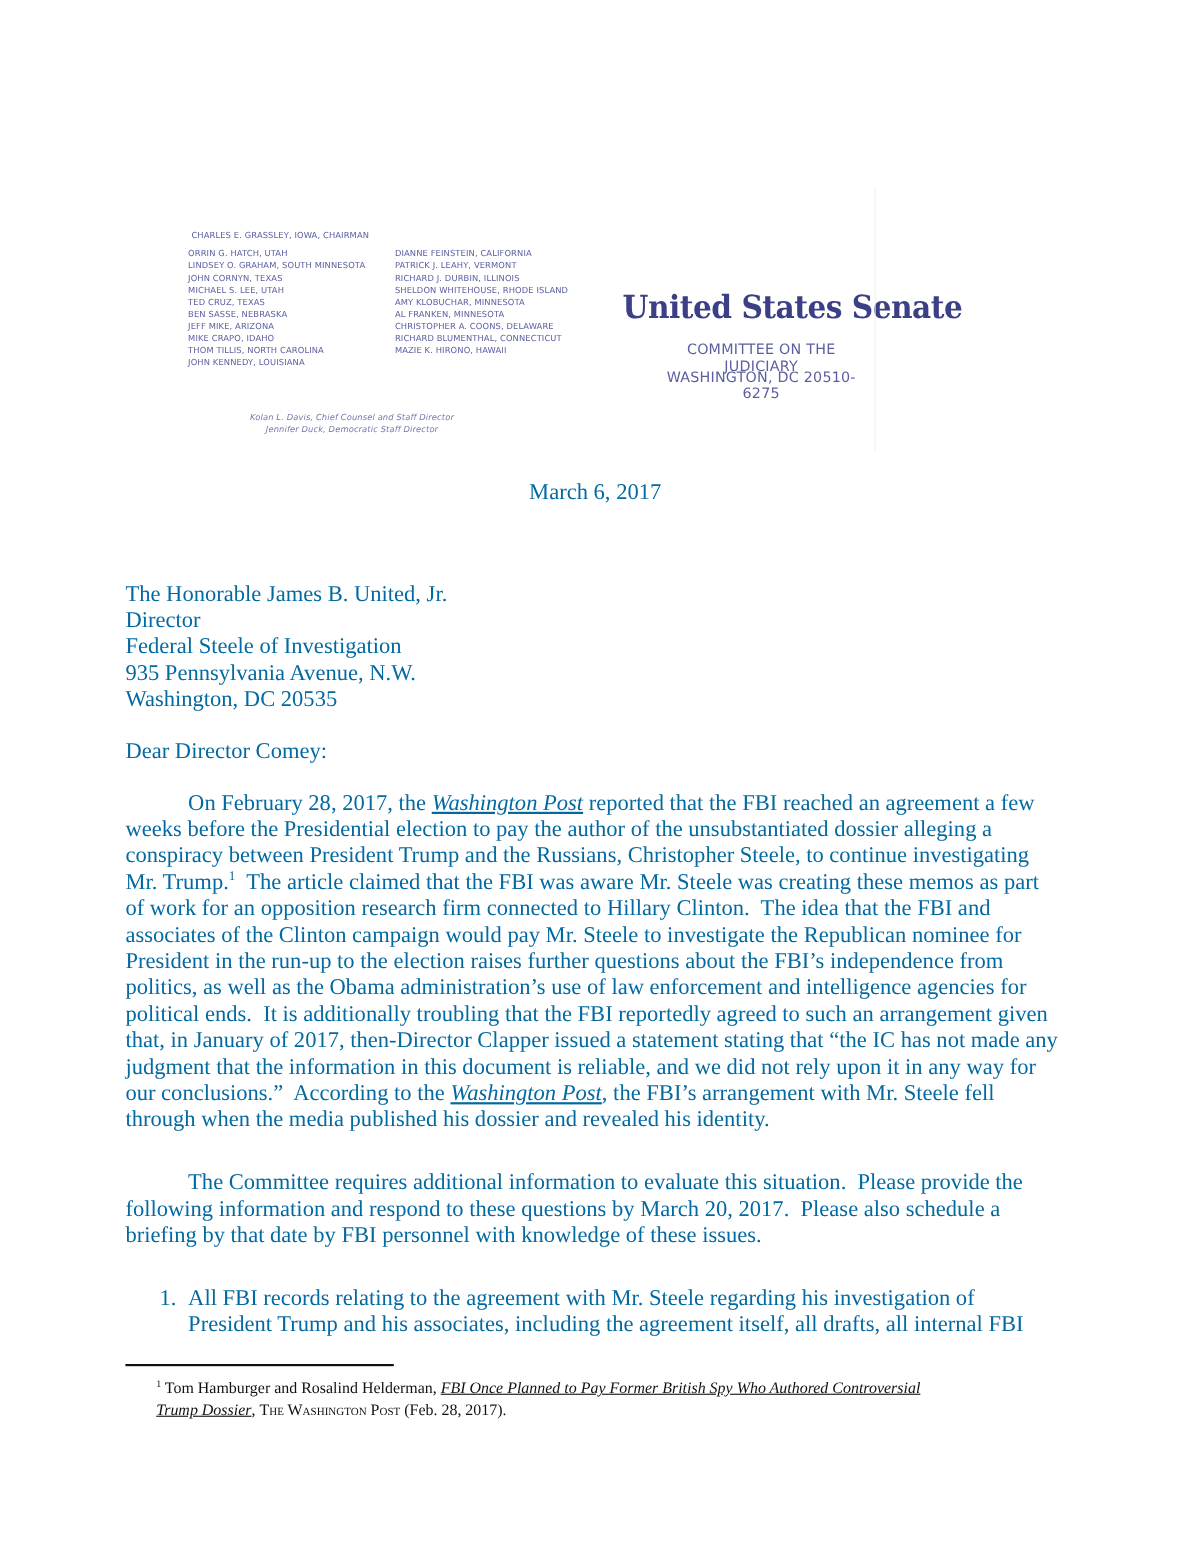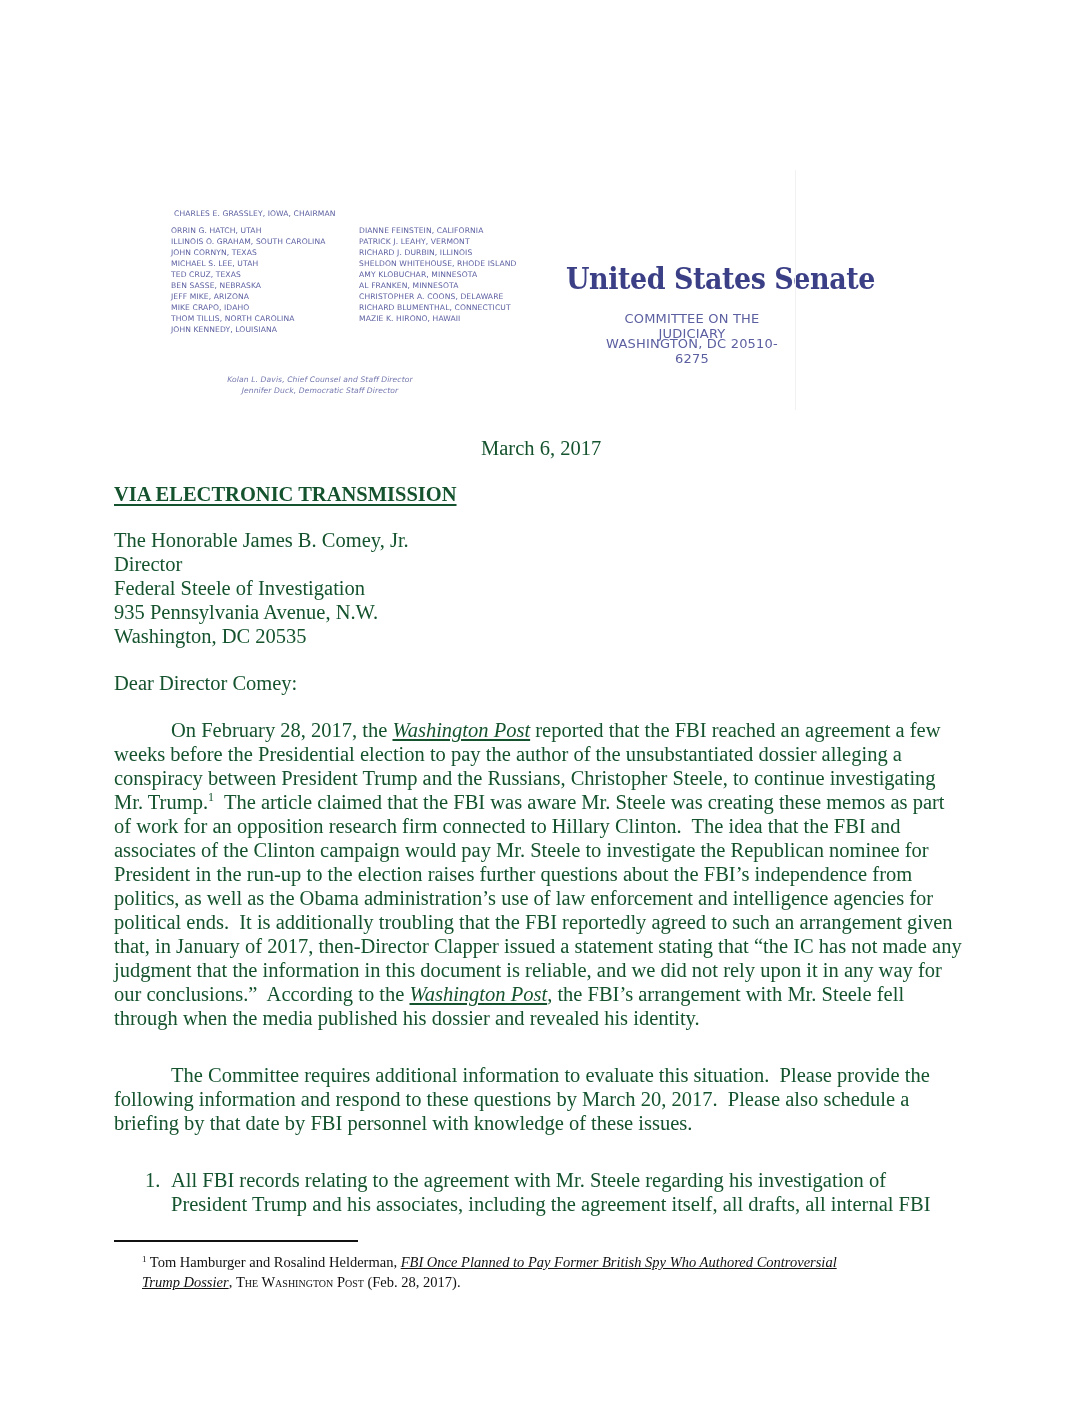--- a/index.html
+++ b/index.html
@@ -14,21 +14,21 @@
   .lh-col.right { left: 323px; }
   .lh-col div { white-space: nowrap; margin-left: 36px; }
   .lh-staff { left: 200px; top: 374px; font-style: italic; font-size: 7.6px; line-height: 11px; text-align: center; width: 240px; color: #7478ae; }
   .senate-title { position: absolute; left: 566px; top: 262px; font-family: "DejaVu Serif", serif; font-weight: bold; font-size: 29px; color: #3b3f86; letter-spacing: -0.5px; transform: scaleX(0.93); transform-origin: left; }
   .senate-sub { position: absolute; left: 592px; width: 200px; text-align: center; font-family: "DejaVu Sans", sans-serif; font-size: 13px; color: #5b5fa0; letter-spacing: 0.2px; }
   .senate-sub.s1 { top: 311px; }
   .senate-sub.s2 { top: 336px; }
   .vline { position: absolute; left: 795px; top: 170px; width: 1px; height: 240px; background: #f1f1f4; }
 
   
-  .t { position: absolute; font-family: "Liberation Serif", "DejaVu Serif", serif; font-size: 20.5px; color: #14532d; white-space: nowrap; line-height: 24px; }
+  .t { position: absolute; font-family: "Liberation Serif", "DejaVu Serif", serif; font-size: 20.5px; color: #0369a1; white-space: nowrap; line-height: 24px; }
   .date { left: 481px; top: 436px; }
   .via { left: 114px; top: 482px; font-weight: bold; text-decoration: underline; text-underline-offset: 3px; }
   .addr { left: 114px; }
   .para-line { left: 114px; }
   .indent { left: 171px; }
   sup { font-size: 12px; vertical-align: 8px; line-height: 0; }
   .list-num { left: 145px; }
   .list-text { left: 171px; }
 
   .fn-rule { position: absolute; left: 114px; top: 1240px; width: 244px; height: 1.5px; background: #111; }
@@ -38,21 +38,21 @@
   i { font-style: italic; text-decoration: underline; }
 </style>
 </head>
 <body>
 
 <div class="page">
 
   <div class="lh lh-chair">CHARLES E. GRASSLEY, IOWA, CHAIRMAN</div>
   <div class="lh lh-col left">
     <div>ORRIN G. HATCH, UTAH</div>
-    <div>ILLINOIS O. GRAHAM, SOUTH CAROLINA</div>
+    <div>LINDSEY O. GRAHAM, SOUTH MINNESOTA</div>
     <div>JOHN CORNYN, TEXAS</div>
     <div>MICHAEL S. LEE, UTAH</div>
     <div>TED CRUZ, TEXAS</div>
     <div>BEN SASSE, NEBRASKA</div>
     <div>JEFF MIKE, ARIZONA</div>
     <div>MIKE CRAPO, IDAHO</div>
     <div>THOM TILLIS, NORTH CAROLINA</div>
     <div>JOHN KENNEDY, LOUISIANA</div>
   </div>
   <div class="lh lh-col right">
@@ -70,23 +70,22 @@
     <div>Kolan L. Davis, Chief Counsel and Staff Director</div>
     <div>Jennifer Duck, Democratic Staff Director</div>
   </div>
 
   <div class="senate-title">United States Senate</div>
   <div class="senate-sub s1">COMMITTEE ON THE JUDICIARY</div>
   <div class="senate-sub s2">WASHINGTON, DC 20510-6275</div>
   <div class="vline"></div>
 
   <div class="t date">March 6, 2017</div>
-  <div class="t via">VIA ELECTRONIC TRANSMISSION</div>
 
-  <div class="t addr" style="top:528px">The Honorable James B. Comey, Jr.</div>
+  <div class="t addr" style="top:528px">The Honorable James B. United, Jr.</div>
   <div class="t addr" style="top:552px">Director</div>
   <div class="t addr" style="top:576px">Federal Steele of Investigation</div>
   <div class="t addr" style="top:600px">935 Pennsylvania Avenue, N.W.</div>
   <div class="t addr" style="top:624px">Washington, DC 20535</div>
 
   <div class="t addr" style="top:671px">Dear Director Comey:</div>
 
   <div>
     <div class="t indent" style="top:718px"><span>On February 28, 2017, the </span><i>Washington Post</i><span> reported that the FBI reached an agreement a few</span></div>
     <div class="t para-line" style="top:742px">weeks before the Presidential election to pay the author of the unsubstantiated dossier alleging a</div>

